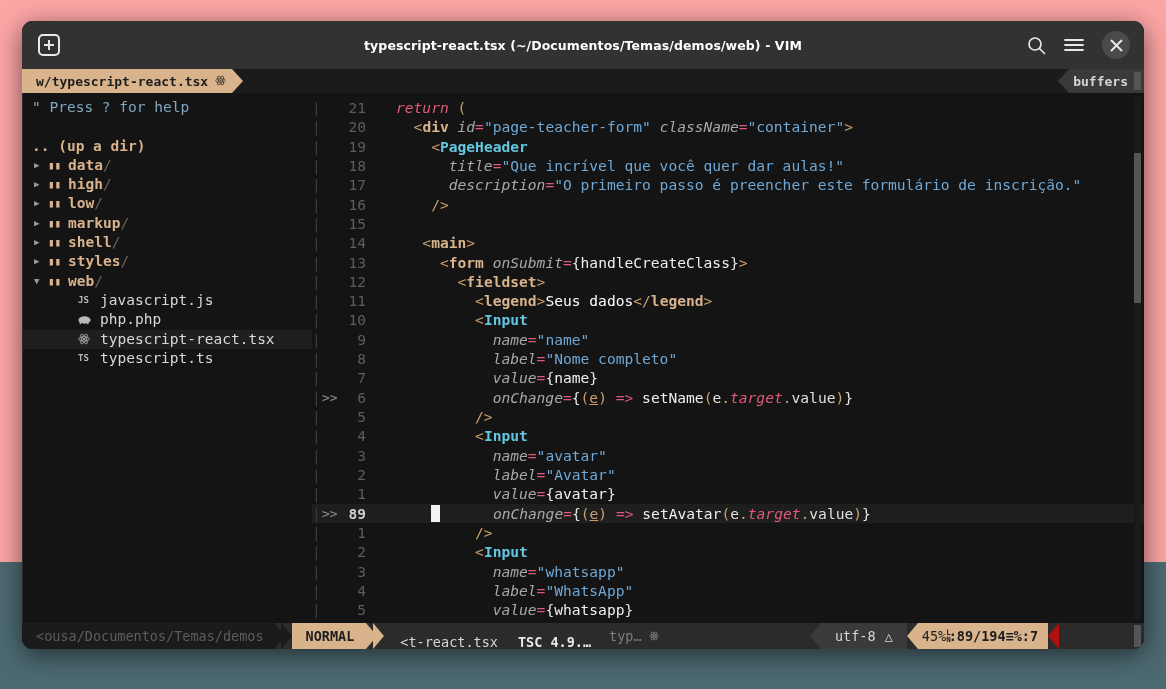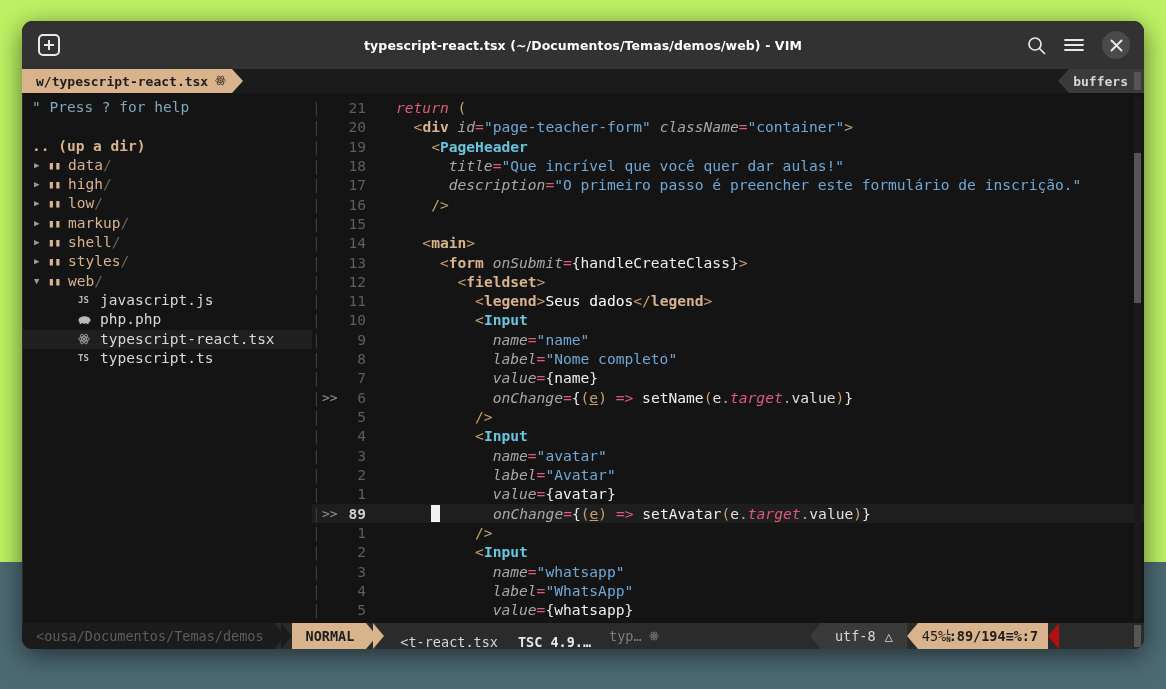--- a/index.html
+++ b/index.html
@@ -7,21 +7,21 @@
     width: 1166px; height: 689px;
     background: #4c6a72;
     font-family: "DejaVu Sans Mono", monospace;
     overflow: hidden;
   }
 
   
   #desktop {
     position: relative;
     width: 1166px; height: 562px;
-    background: #bef264;
+    background: #fca5a5;
   }
   #window {
     position: absolute;
     left: 22px; top: 21px;
     width: 1122px; height: 628px;
     background: #000000;
     border-radius: 11px;
     box-shadow: 0 6px 26px rgba(0,0,0,0.55);
     overflow: hidden;
     display: flex;
@@ -166,21 +166,21 @@
   .arrow {
     width: 14px; flex: 0 0 14px;
     color: #9a9a9a; font-size: 9px;
     margin-left: 2px;
   }
   .folder-icon {
     width: 20px; flex: 0 0 20px;
     color: #d9b38c; font-size: 11px;
     text-align: left;
   }
-  .dirname { color: #d9b38c; font-weight: normal; text-align: center; }
+  .dirname { color: #d9b38c; font-weight: bold; text-align: center; }
   .slash { color: #6d6253; }
   .file-row {
     display: flex; align-items: center;
     height: 19.3px; padding-left: 56px;
     white-space: nowrap; cursor: pointer;
   }
   .file-row.selected { background: #1f1f1f; }
   .file-icon {
     width: 22px; flex: 0 0 22px;
     font-size: 9px; font-weight: bold;

